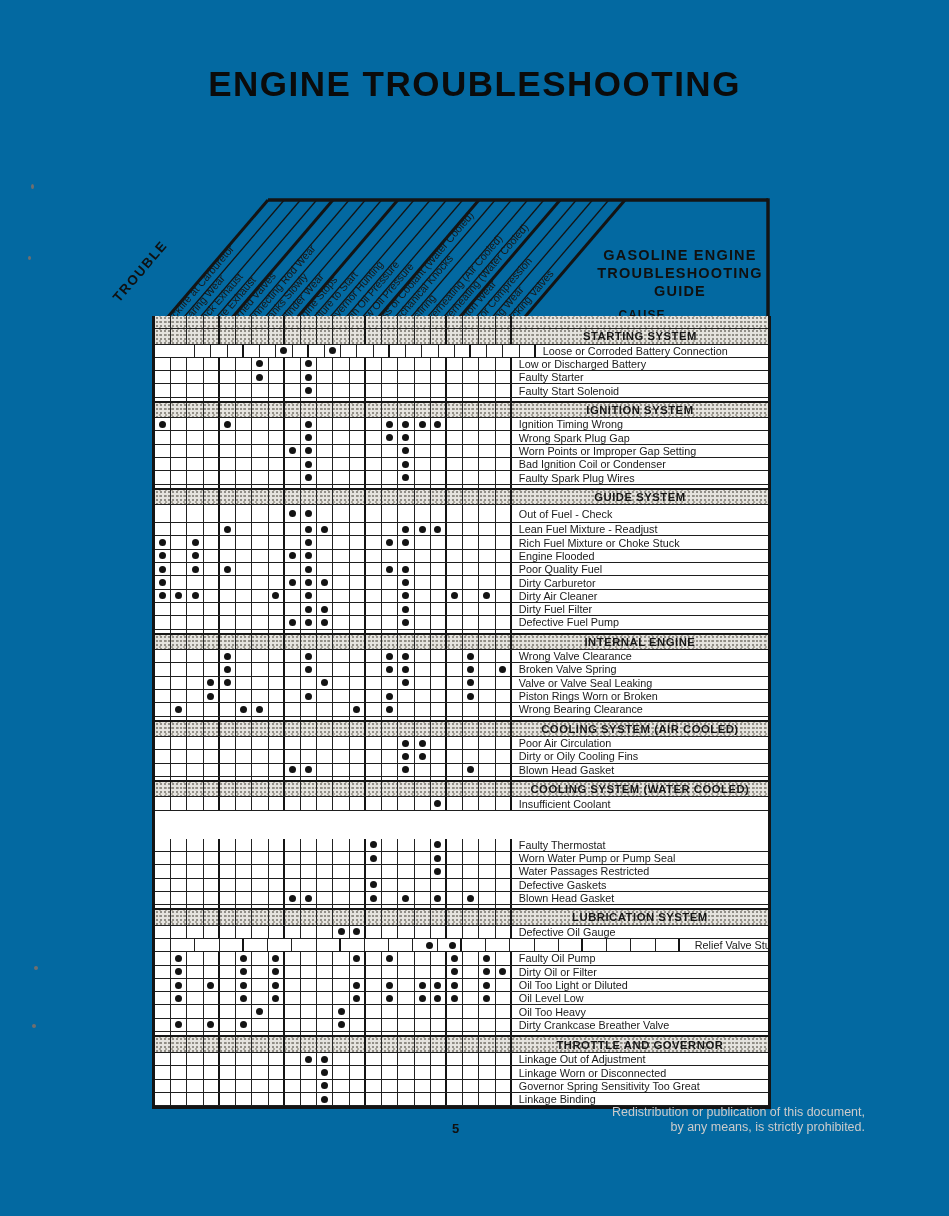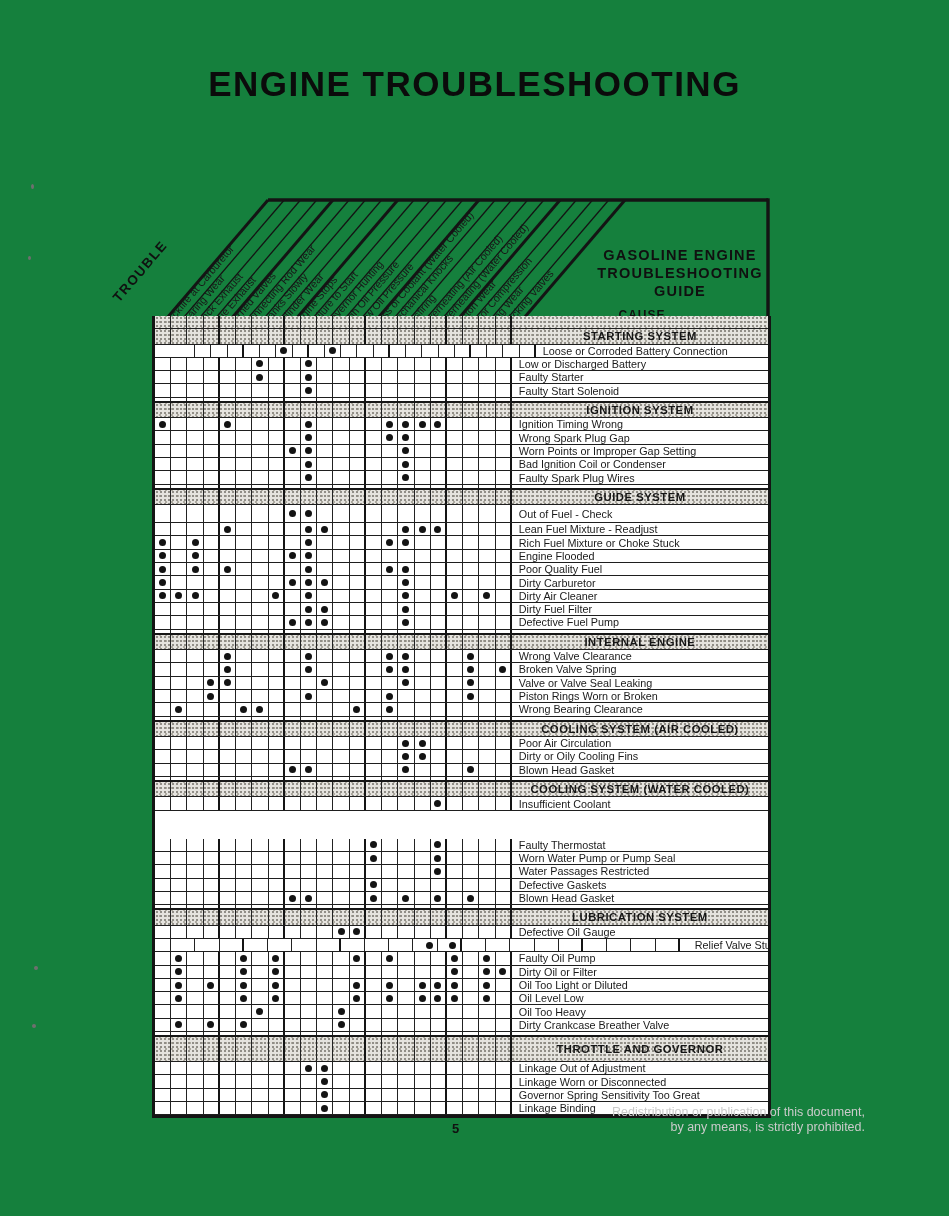--- a/index.html
+++ b/index.html
@@ -1,18 +1,18 @@
 <!DOCTYPE html>
 <html><head>
 <meta charset="utf-8">
 <style>
   html,body { margin:0; padding:0; background:#e9e9e9; }
   #page {
     position:relative; width:949px; height:1216px; margin:0 auto;
-    background:#15803d; overflow:hidden;
+    background:#0369a1; overflow:hidden;
     font-family:"Liberation Sans", sans-serif; color:#161616;
   }
   #doc-title {
     position:absolute; left:0; top:64px; width:100%;
     text-align:center; font-size:35px; font-weight:bold;
     letter-spacing:1.5px; color:#0b0b0b;
   }
   #hdr-svg { position:absolute; left:100px; top:190px; }
   #guide-box {
     position:absolute; left:597px; top:246px; width:166px;
@@ -1807,21 +1807,21 @@
         <div class="cell"></div>
         <div class="cell"></div>
         <div class="cell"></div>
         <div class="cell thick"></div>
         <div class="cell"></div>
         <div class="cell"></div>
         <div class="cell"></div>
         <div class="cell thick"></div>
         <div class="cause"></div>
       </div>
-      <div class="trow header stipple" style="height: 25px;">
+      <div class="trow header stipple" style="height: 16px;">
         <div class="cell"></div>
         <div class="cell"></div>
         <div class="cell"></div>
         <div class="cell thick"></div>
         <div class="cell"></div>
         <div class="cell"></div>
         <div class="cell"></div>
         <div class="cell thick"></div>
         <div class="cell"></div>
         <div class="cell"></div>

